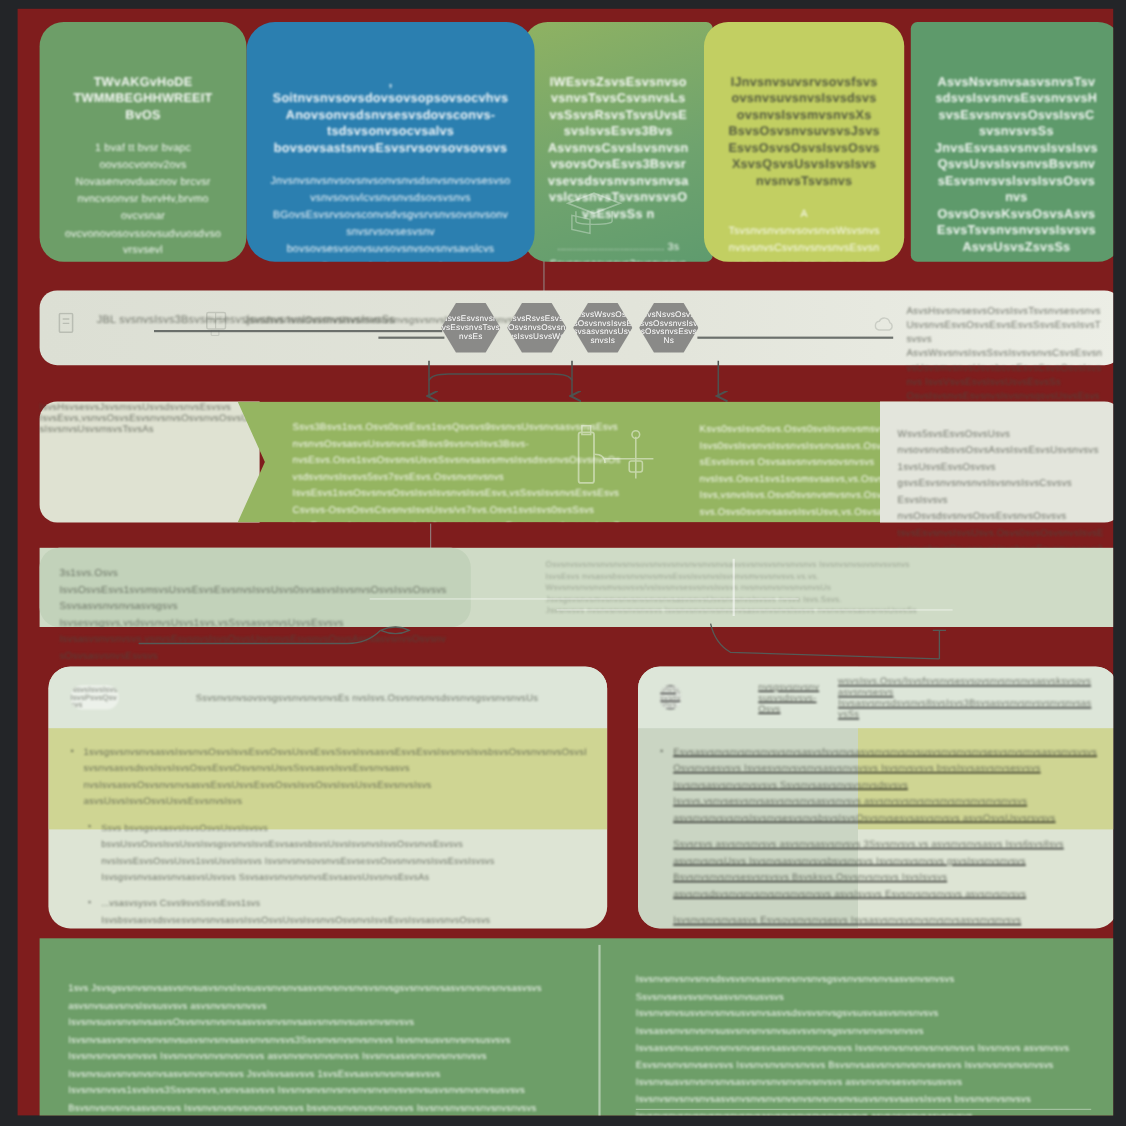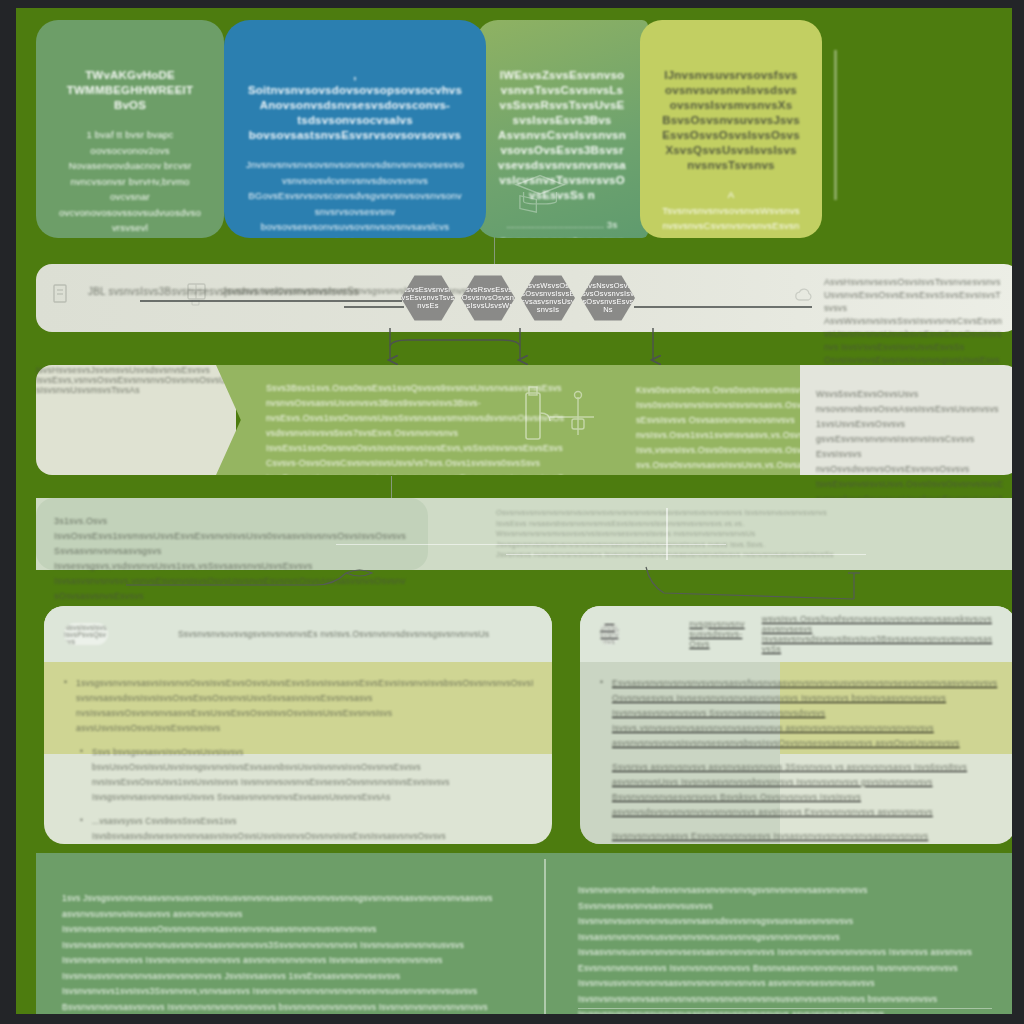--- a/index.html
+++ b/index.html
@@ -16,21 +16,21 @@
     position: absolute;
     inset: 0;
     background: #232528;
     padding: 8px 12px 10px 16px;
   }
 
   #canvas {
     position: relative;
     width: 100%;
     height: 100%;
-    background: #4d7c0f;
+    background: #7f1d1d;
     overflow: hidden;
     padding-left: 11px;
   }
 
   
   .garble {
     color: rgba(255,255,255,0.92);
     letter-spacing: .2px;
     filter: blur(0.9px);
     -webkit-filter: blur(0.9px);
@@ -341,20 +341,25 @@
     <div class="panel" id="p4">
       <div class="p-title garble dark">IJnvsnvsuvsrvsovsfsvsovsnvsuvsnvsIsvsdsvsovsnvsIsvsmvsnvsXs
 BsvsOsvsnvsuvsvsJsvsEsvsOsvsOsvsIsvsOsvsXsvsQsvsUsvsIsvsIsvsnvsnvsTsvsnvs</div>
       <div class="p-body garble">A  TsvsnvsnvsnvsovsnvsWsvsnvsnvsvsnvsCsvsnvsnvsnvsEsvsnvsnvsnvsnvsnvsnvsvsnvsnvsuvsnvsnvsnvsnvsnvsnvsOsvsnvsvsnvsCs
   OsvsAsvsVsvsnvsEsvsnvsOvsIsvsnvs  tsnvsEsvsOsvsnvsCsvsvsWs  EsvsRsvsvs3SsvsDsvsnvsEsvsvs .hvsEsvsOsvsvsCsvsnvsvs
 .tsBsvsEsvsGsvsOs  BsvsOsvsUsvsUsvsIsvsnvsEsvsEsvsSs  avsTsvs-OsvsOsvsrvs  OsvsIsvsOsvsIsvsOsvsIsvsOsvsEsvsOsvsIsvsAsvsnvs
   tsnvsrvsOsvsUsvsSsvsIsvsTsvsnvsOsvsnvsIsvsnvsUsvsEsvsrvs  nvsUsvsOsvsvsnvsnvsOsvsIsvsnvsaTsvsnvsavsnvsIsvsnvsCsvsEsvs
   bvsOsvsxsvsnvsnvsUsvsrvsnvsUsvsnvsOsvs,vsIsvsnvsOsvsnvsIsvsZsvsOsvsnvsOsvsnvsIsvsEsvs</div>
     </div>
 
+    <div class="panel" id="p5">
+      <div class="p-title garble">AsvsNsvsnvsasvsnvsTsvsdsvsIsvsnvsEsvsnvsvsHsvsEsvsnvsvsOsvsIsvsCsvsnvsvsSs
+JnvsEsvsasvsnvsIsvsIsvsQsvsUsvsIsvsnvsBsvsnvsEsvsnvsvslsvsIsvsOsvsnvs  OsvsOsvsKsvsOsvsAsvsEsvsTsvsnvsnvsvsIsvsvsAsvsUsvsZsvsSs</div>
+
+    </div>
 
     <div class="seam" style="left:446px;"></div>
     <div class="seam" style="left:798px;"></div>
   </div>
 
   <div class="vline" style="left:478px; top:228px; height:30px;"></div>
 
   <div id="row2">
     <svg class="r2-icon" viewBox="0 0 18 20">
       <rect x="2" y="1" width="12" height="17" rx="1" fill="none" stroke="#6b7068" stroke-width="1.4"></rect>

